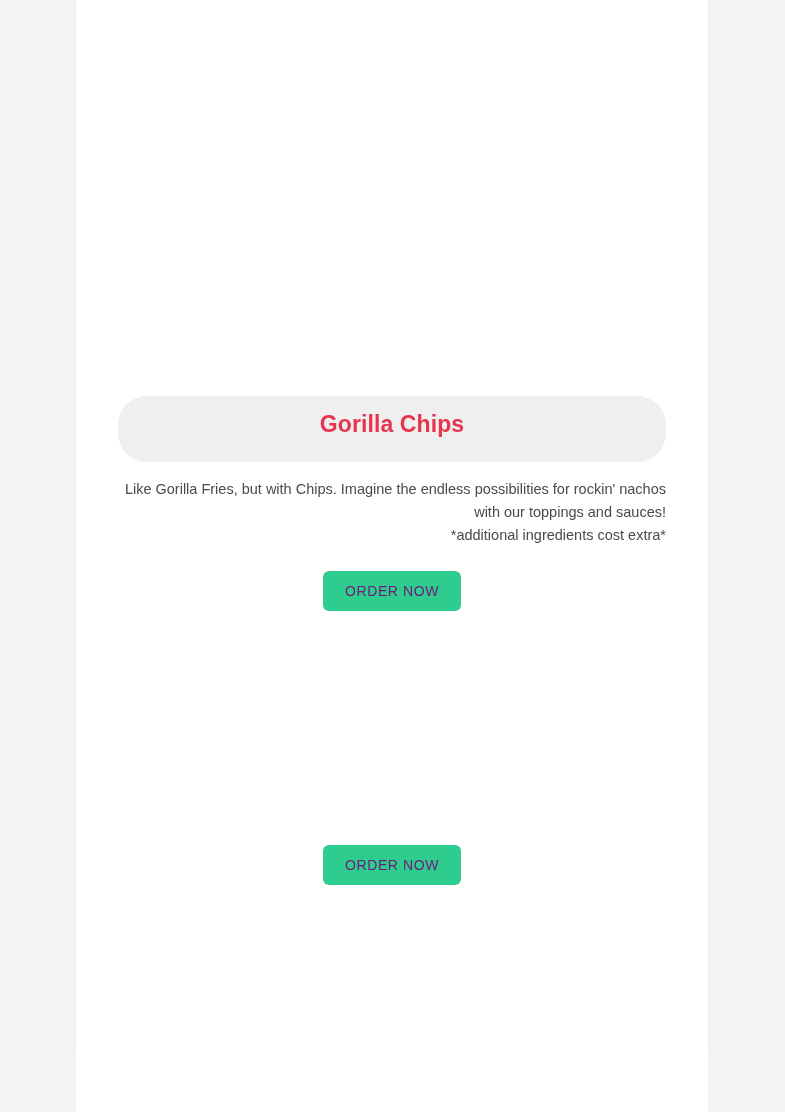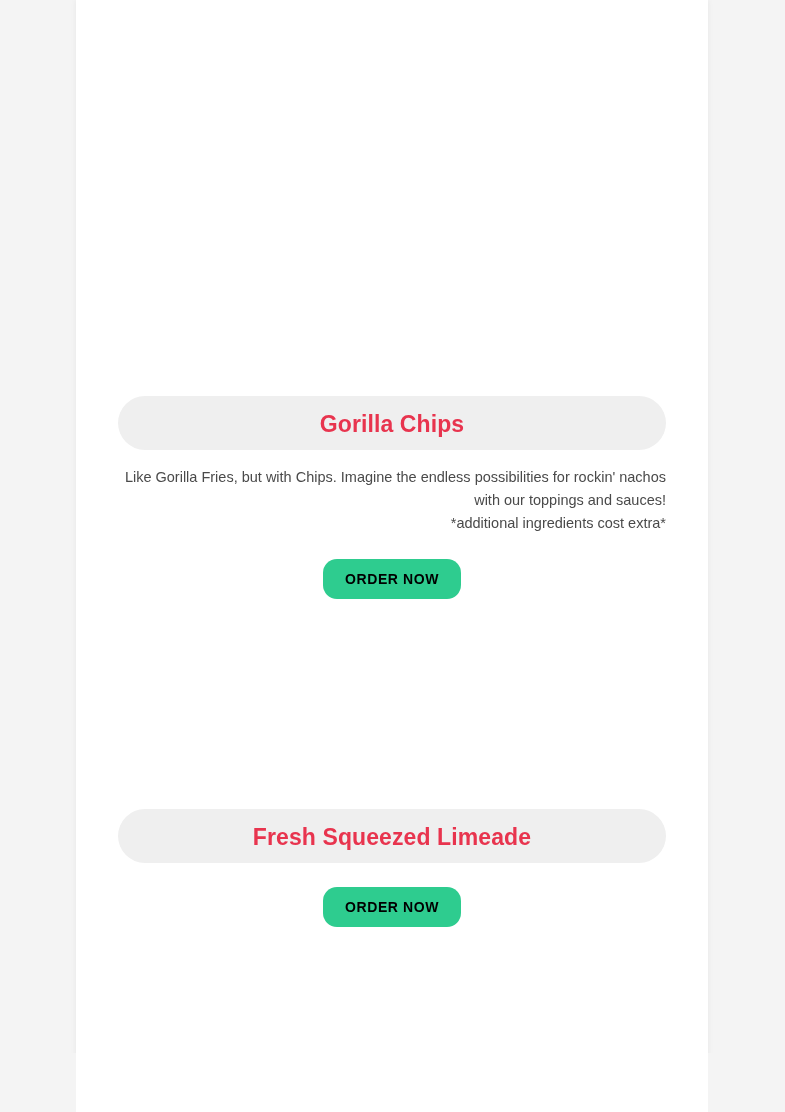--- a/index.html
+++ b/index.html
@@ -46,21 +46,21 @@
   .product {
     position: relative;
   }
   .product-media {
     width: 548px;
     background: #ffffff;
   }
   .product-title-bar {
     background: #efefef;
     text-align: center;
-    padding: 14px 8px 12px 8px;
+    padding: 14px 8px 24px 8px;
     box-sizing: border-box;
     border-radius: 29px;
   }
   .product-title {
     margin: 0;
     font-size: 23px;
     line-height: 28px;
     font-weight: bold;
     color: #e8344e;
     letter-spacing: 0.1px;
@@ -78,27 +78,27 @@
   .product-desc .note {
     display: block;
   }
   .btn-wrap {
     text-align: center;
     padding-top: 24px;
   }
   .order-btn {
     display: inline-block;
     background: #2ecc8f;
-    color: #000000;
+    color: #701a75;
     font-size: 14px;
-    font-weight: bold;
+    font-weight: normal;
     letter-spacing: 0.6px;
     padding: 13px 22px 13px 22px;
     border: none;
-    border-radius: 14px;
+    border-radius: 6px;
     cursor: pointer;
     font-family: "Liberation Sans", sans-serif;
     line-height: 14px;
   }
 
   
   .img-space-1 { height: 396px; }
   .img-space-2 { height: 210px; }
   .img-space-3 { height: 210px; }
 
@@ -137,23 +137,20 @@
         <span class="note">*additional ingredients cost extra*</span>
       </div>
       <div class="btn-wrap">
         <button class="order-btn">ORDER NOW</button>
       </div>
     </div>
 
     <div class="img-space-2"></div>
 
     <div class="product">
-      <div class="product-title-bar">
-        <h2 class="product-title">Fresh Squeezed Limeade</h2>
-      </div>
       <div class="btn-wrap">
         <button class="order-btn">ORDER NOW</button>
       </div>
     </div>
 
     <div class="img-space-3"></div>
 
   </div>
 </div>
 

